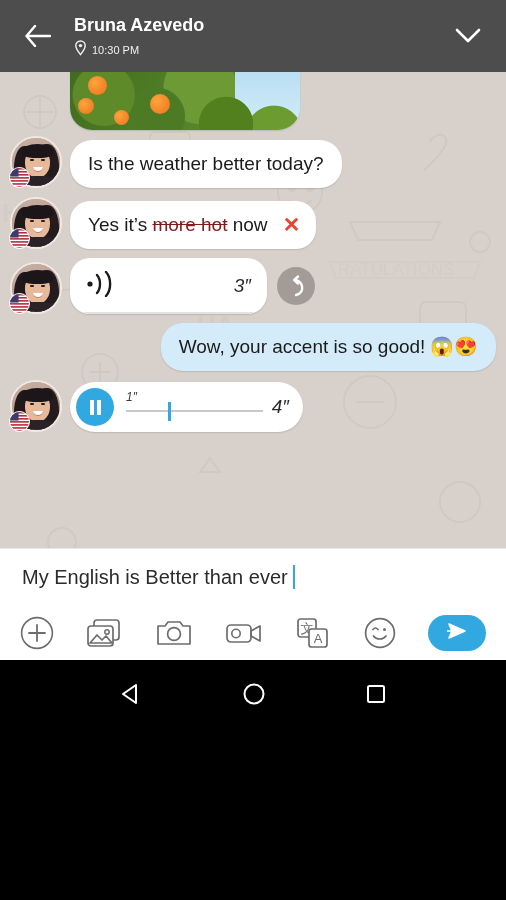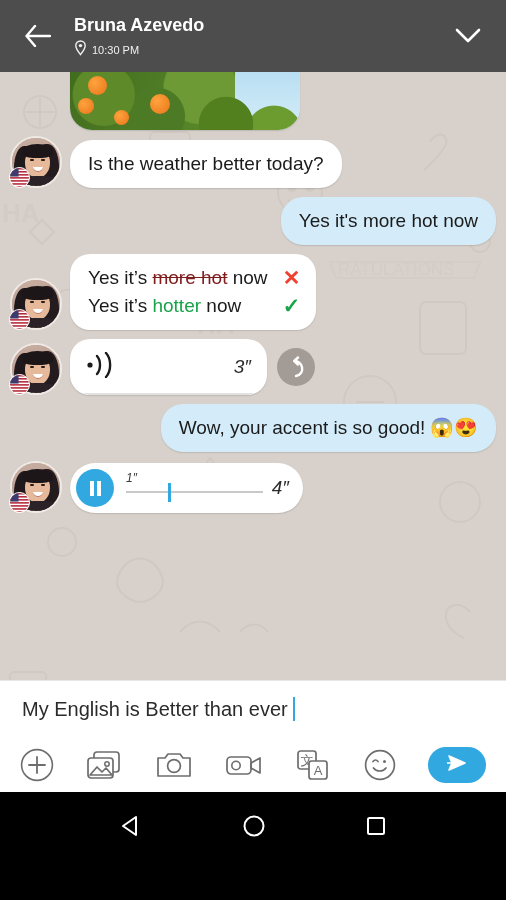--- a/index.html
+++ b/index.html
@@ -28,21 +28,21 @@
   .appbar .back { width: 48px; display: flex; align-items: center; justify-content: center; cursor: pointer; }
   .appbar .titles { flex: 1; padding-left: 12px; }
   .appbar .name { color: #fff; font-size: 18px; font-weight: bold; line-height: 26px; }
   .appbar .sub { display: flex; align-items: center; gap: 5px; margin-top: 2px; }
   .appbar .subtext { color: #f0f0f0; font-size: 11px; }
   .appbar .chev { width: 48px; display: flex; align-items: center; justify-content: center; cursor: pointer; }
 
   
   .chat {
     position: relative;
-    height: 608px;
+    height: 476px;
     background: #d8d1cb;
     overflow: hidden;
   }
   .wallpaper {
     position: absolute; inset: 0;
     opacity: .55;
     pointer-events: none;
   }
   .rows { position: relative; padding: 0 10px; }
 
@@ -268,23 +268,20 @@
                   <rect y="16" width="20" height="1.6"></rect>
                   <rect y="19.2" width="20" height="0.8"></rect>
                 </g>
                 <rect width="9" height="9" fill="#3c3b6e"></rect>
               </svg>
           </div>
         </div>
         <div class="bubble in">Is the weather better today?</div>
       </div>
 
-      <div class="row out">
-        <div class="bubble out">Yes it's more hot now</div>
-      </div>
 
       <div class="row">
         <div class="avatar-wrap">
           <div class="avatar">
             <div class="wall"></div>
               <div class="hairL"></div>
               <div class="hairR"></div>
             <div class="face"></div>
               <div class="fringe"></div>
             <div class="eyeL"></div>
@@ -307,26 +304,20 @@
                 <rect width="9" height="9" fill="#3c3b6e"></rect>
               </svg>
           </div>
         </div>
         <div class="correct-bubble">
           <div class="correct-line">
             <span class="txt">
               <span>Yes it’s </span><span class="strike">more hot</span><span> now</span>
             </span>
             <span class="mark bad">✕</span>
-          </div>
-          <div class="correct-line">
-            <span class="txt">
-              <span>Yes it’s </span><span class="good">hotter</span><span> now</span>
-            </span>
-            <span class="mark ok">✓</span>
           </div>
         </div>
       </div>
 
 
       <div class="row" style="align-items:flex-end;">
         <div class="avatar-wrap">
           <div class="avatar">
             <div class="wall"></div>
               <div class="hairL"></div>

